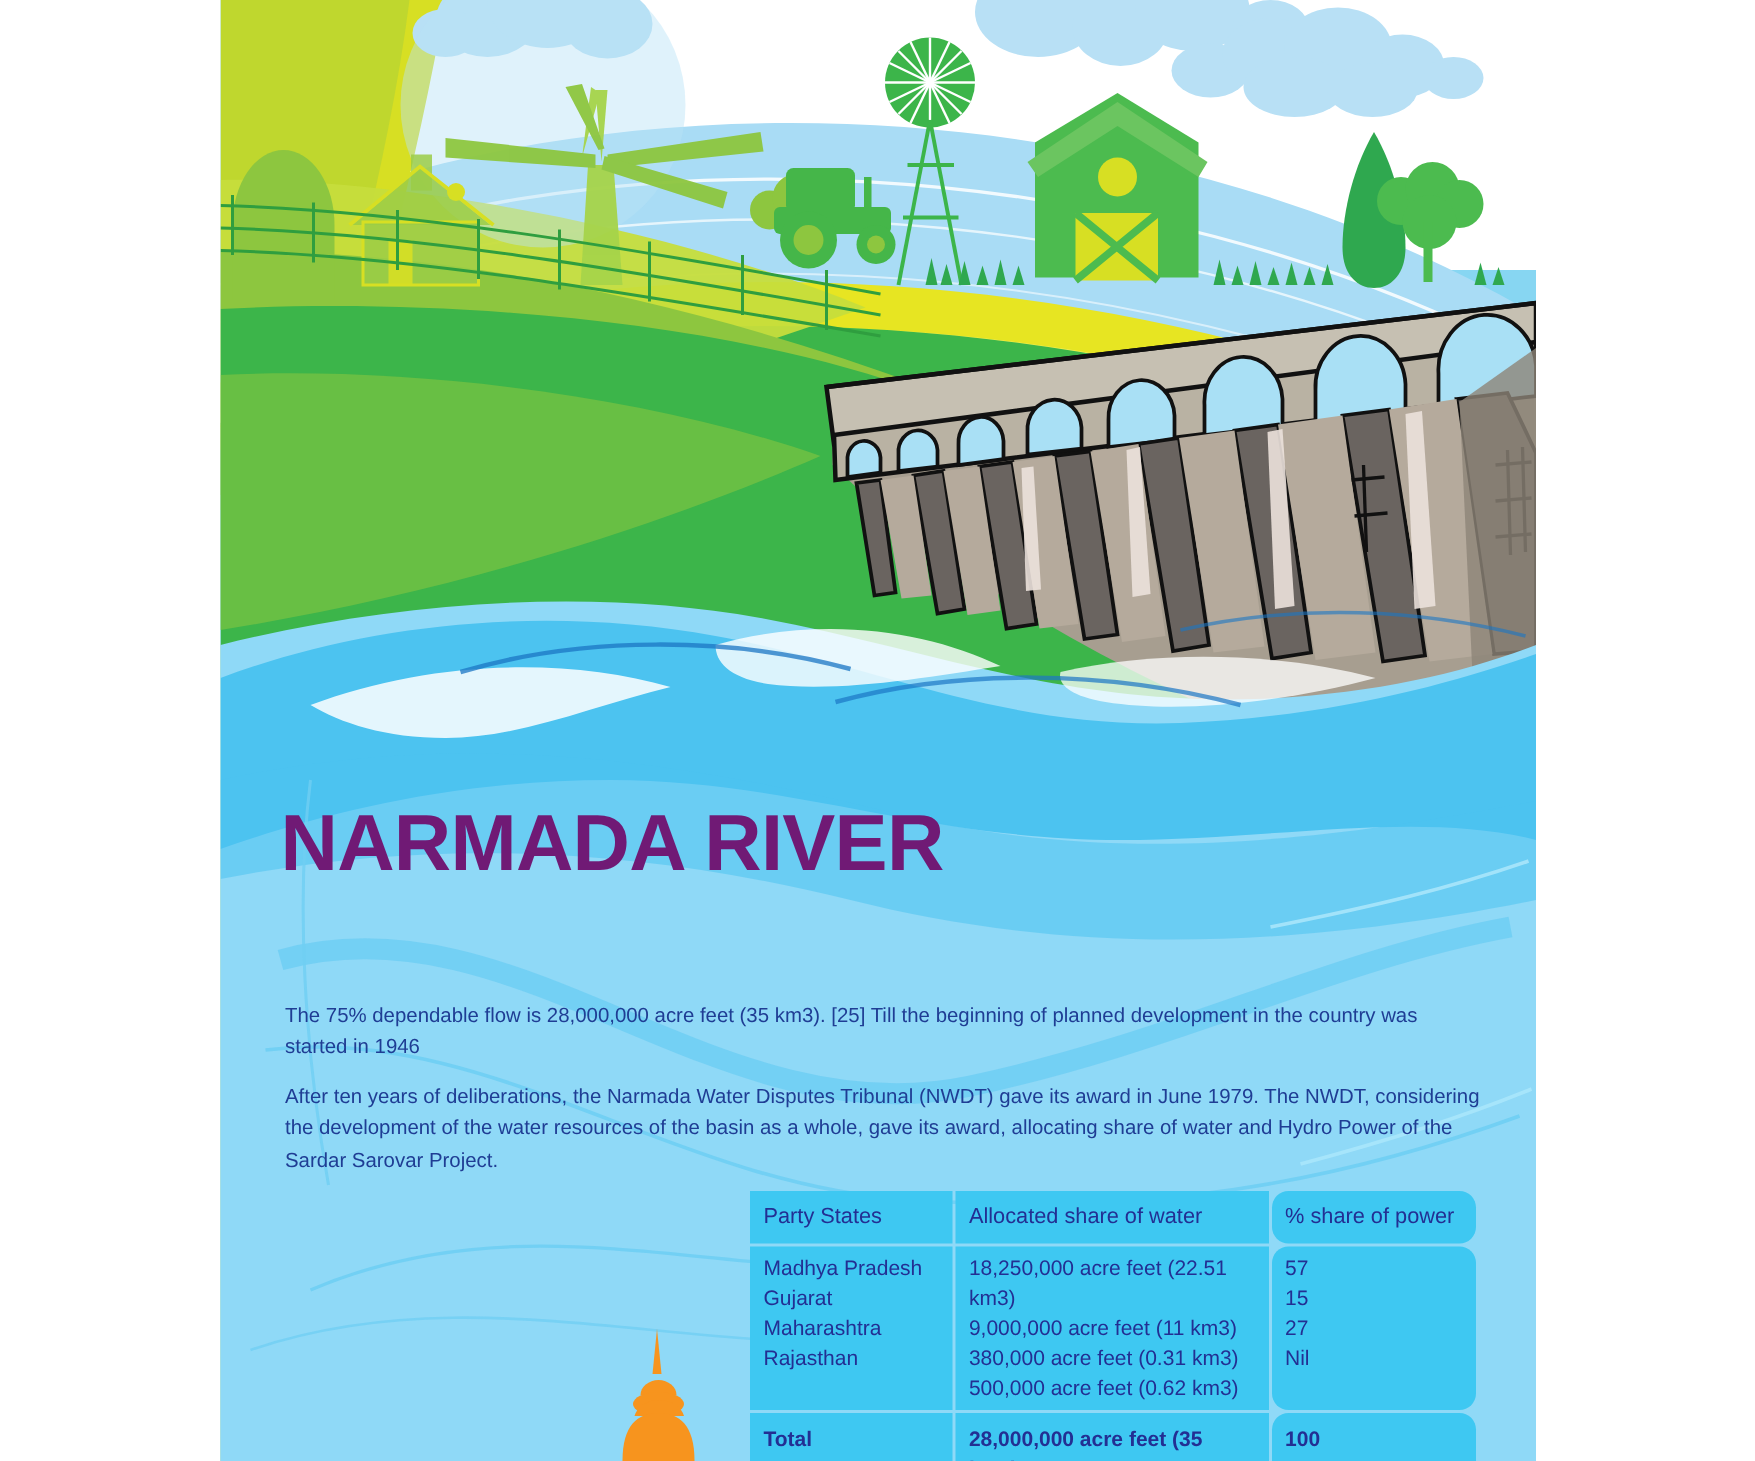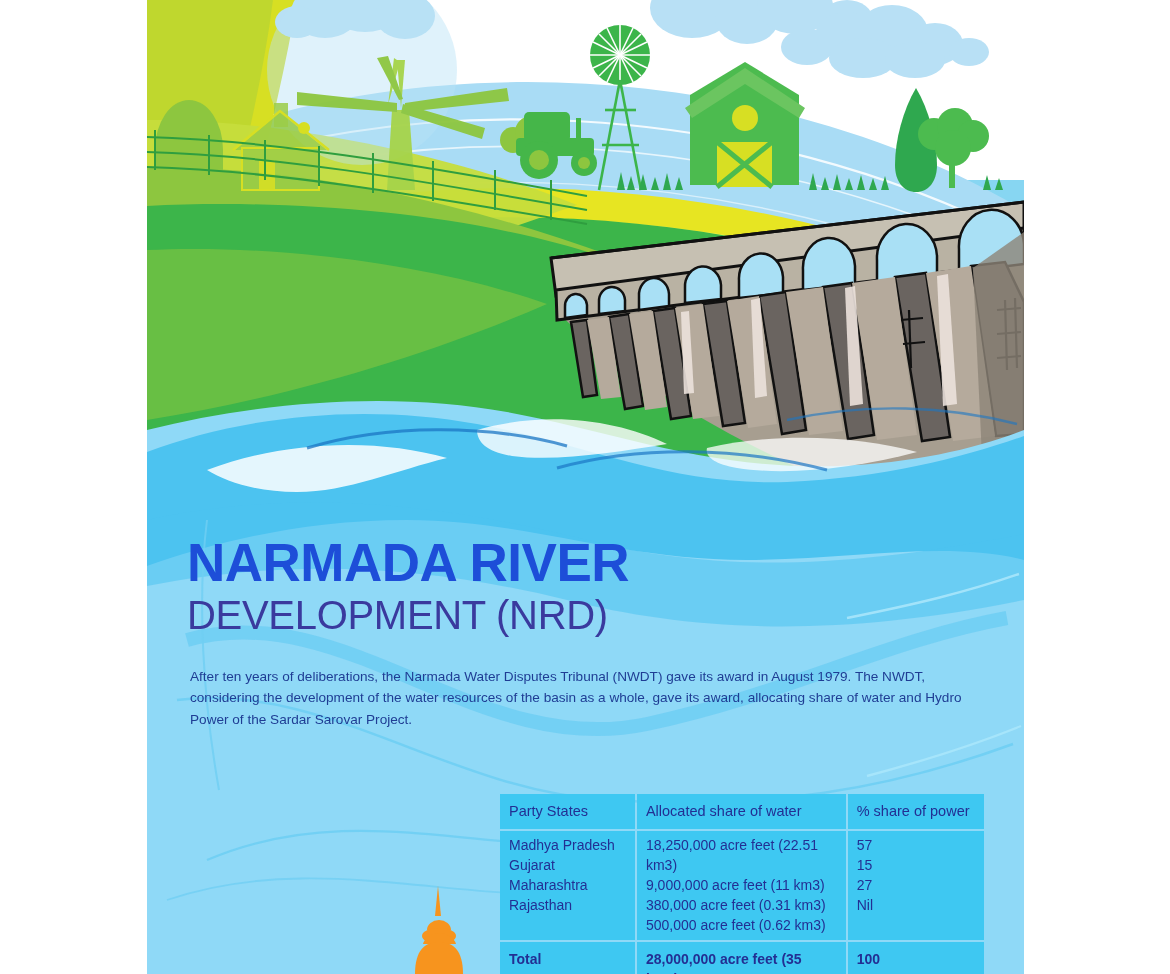--- a/index.html
+++ b/index.html
@@ -16,21 +16,21 @@
   }
 
   
   .sky-white{position:absolute;left:0;top:0;width:877px;height:300px;background:#ffffff;}
 
   .svglayer{position:absolute;left:0;top:0;width:877px;height:974px;}
 
   
   #title-wrap{position:absolute;left:40px;top:536px;width:820px;}
   .title-main{
-    font-size:53px;font-weight:bold;color:#1d4ed8;letter-spacing:-0.5px;
+    font-size:53px;font-weight:bold;color:#701a75;letter-spacing:-0.5px;
     line-height:1.0;margin:0;
   }
   .title-sub{
     font-size:40px;font-weight:normal;color:#3a3a9e;letter-spacing:-0.3px;
     line-height:1.15;margin:0;padding-top:3px;
   }
 
   #body-wrap{position:absolute;left:43px;top:666px;width:800px;}
   .para{
     color:#1f3d94;font-size:13.6px;line-height:1.58;margin:0 0 11px 0;
@@ -44,21 +44,21 @@
     background:#3ec8f2;color:#232f93;padding:5px 9px;text-align:left;
     font-size:14px;vertical-align:top;line-height:1.38;
   }
   table.nrd th{font-weight:normal;font-size:14.5px;padding:7px 9px 8px 9px;}
   table.nrd td.statecell{white-space:nowrap;}
   table.nrd tr.totalrow th,table.nrd tr.totalrow td{
     font-weight:bold;padding:8px 9px 9px 9px;
   }
   .col-a{width:120px;margin-top:16px;}
   .col-b{width:224px;margin-left:32px;}
-  .col-c{width:140px;}
+  .col-c{width:140px;border-radius:11px;}
   .grouped td{padding-top:8px;padding-bottom:9px;}
   .grouped td div{line-height:1.42;}
 </style>
 </head>
 <body>
 
 <div id="poster">
 
   <div id="panel">
 
@@ -330,25 +330,25 @@
           <ellipse cx="292" cy="936" rx="17" ry="8"></ellipse>
           <path d="M276,944 a17,14 0 0 1 33,0 z"></path>
           <path d="M268,974 C268,950 278,942 292,942 C306,942 316,950 316,974 Z"></path>
         </g>
 
       </g>
     </svg>
 
     <div id="title-wrap">
       <div class="title-main">NARMADA RIVER</div>
-      <div class="title-sub">DEVELOPMENT (NRD)</div>
     </div>
 
     <div id="body-wrap">
-      <p class="para">After ten years of deliberations, the Narmada Water Disputes Tribunal (NWDT) gave its award in August 1979. The NWDT, considering the development of the water resources of the basin as a whole, gave its award, allocating share of water and Hydro Power of the Sardar Sarovar Project.</p>
+      <p class="para">The 75% dependable flow is 28,000,000 acre feet (35 km3). [25] Till the beginning of planned development in the country was started in 1946</p>
+      <p class="para">After ten years of deliberations, the Narmada Water Disputes Tribunal (NWDT) gave its award in June 1979. The NWDT, considering the development of the water resources of the basin as a whole, gave its award, allocating share of water and Hydro Power of the Sardar Sarovar Project.</p>
     </div>
 
     <div id="table-wrap">
       <table class="nrd">
         <thead>
           <tr>
             <th class="col-a">Party States</th>
             <th class="col-b">Allocated share of water</th>
             <th class="col-c">% share of power</th>
           </tr>

